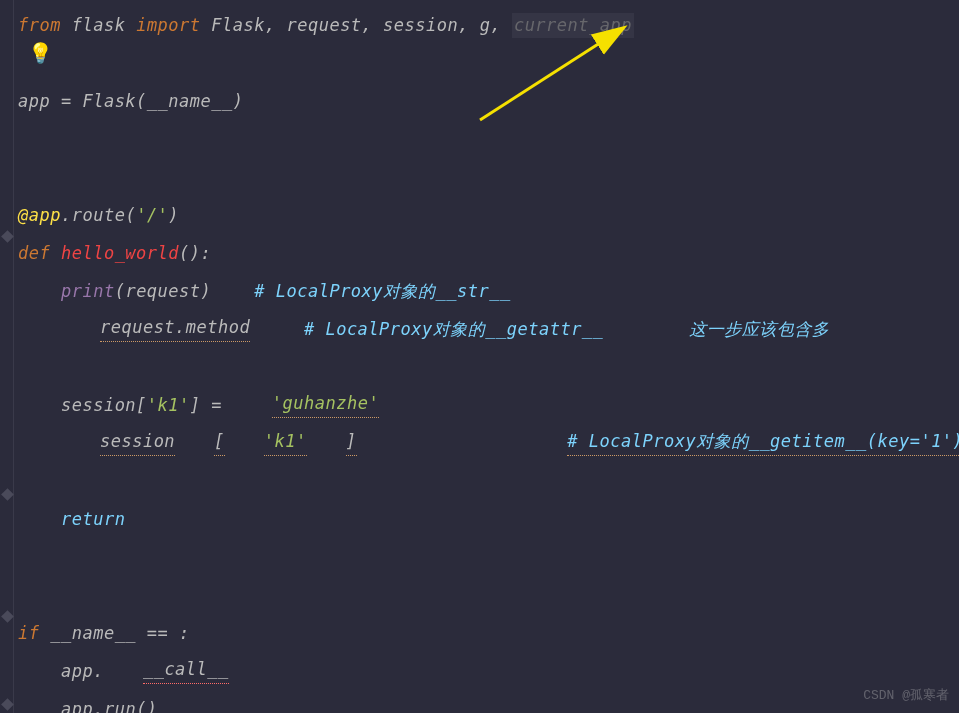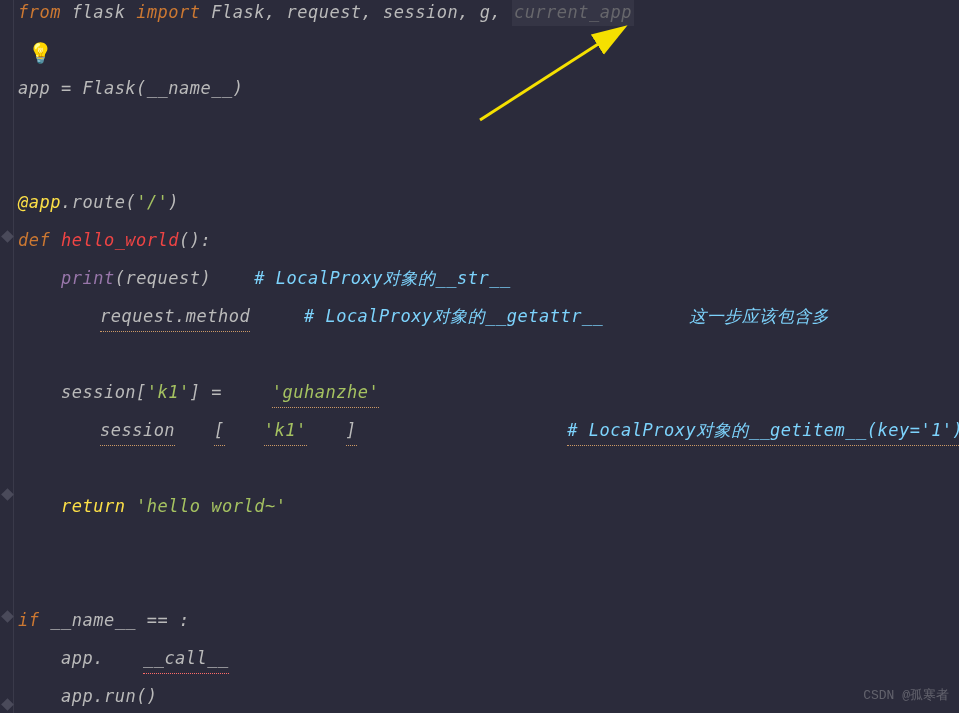--- a/index.html
+++ b/index.html
@@ -33,27 +33,27 @@
       position: absolute;
       left: 3px;
       width: 9px;
       height: 9px;
       background: #4a4a5a;
       transform: rotate(45deg);
     }
     .code-line {
       height: 38px;
       display: flex;
-      align-items: flex-start;
+      align-items: flex-end;
       white-space: pre;
       letter-spacing: 0.5px;
     }
     .kw-import { color: #cc7832; }
     .kw-def { color: #cc7832; }
-    .kw-return { color: #fde047; }
+    .kw-return { color: #7dd3fc; }
     .kw-if { color: #cc7832; }
     .func-name { color: #ef4444; }
     .builtin { color: #9876aa; }
     .string { color: #a5c261; }
     .comment { color: #7dd3fc; }
     .default { color: #bababa; }
     .module { color: #bababa; }
     .decorator { color: #fde047; }
     .unused { color: #808080; opacity: 0.7; }
     .highlight-bg { background: rgba(100,100,120,0.25); padding: 0 2px; }
@@ -122,21 +122,21 @@
   <div class="code-line"><span>    </span><span class="default warn-underline">request.method</span><span>     </span><span class="comment"># LocalProxy对象的__getattr__        这一步应该包含多</span></div>
 
   <div class="code-line"></div>
 
   <div class="code-line"><span>    </span><span class="default">session</span><span class="default">[</span><span class="string">'k1'</span><span class="default">]</span><span class="default"> = </span><span class="string warn-underline">'guhanzhe'</span><span>   </span></div>
 
   <div class="code-line"><span>    </span><span class="default warn-underline">session</span><span class="default warn-underline">[</span><span class="string warn-underline">'k1'</span><span class="default warn-underline">]</span><span>                </span><span class="comment warn-underline"># LocalProxy对象的__getitem__(key='1')</span></div>
 
   <div class="code-line"></div>
 
-  <div class="code-line"><span>    </span><span class="kw-return">return </span><span class="string">'hello world~'</span></div>
+  <div class="code-line"><span>    </span><span class="kw-return">return </span></div>
 
   <div class="code-line"></div>
   <div class="code-line"></div>
 
   <div class="code-line"><span class="kw-if">if </span><span class="default">__name__</span><span class="default"> == </span><span class="default">:</span></div>
 
   <div class="code-line"><span>    </span><span class="default">app.</span><span class="default err-underline warn-underline">__call__</span></div>
 
   <div class="code-line"><span>    </span><span class="default">app.</span><span class="default">run</span><span class="default">()</span></div>
 

